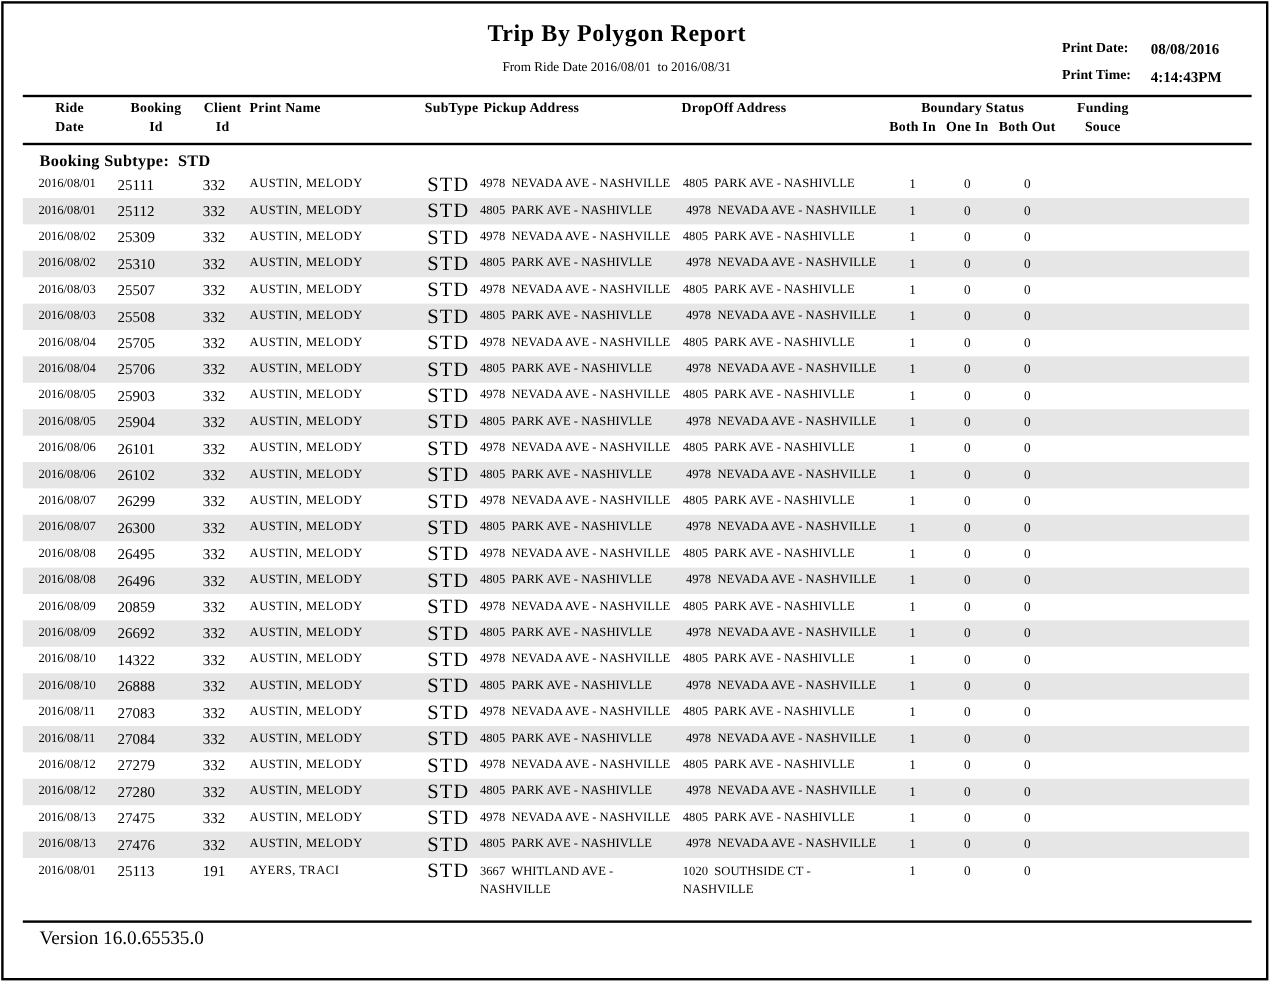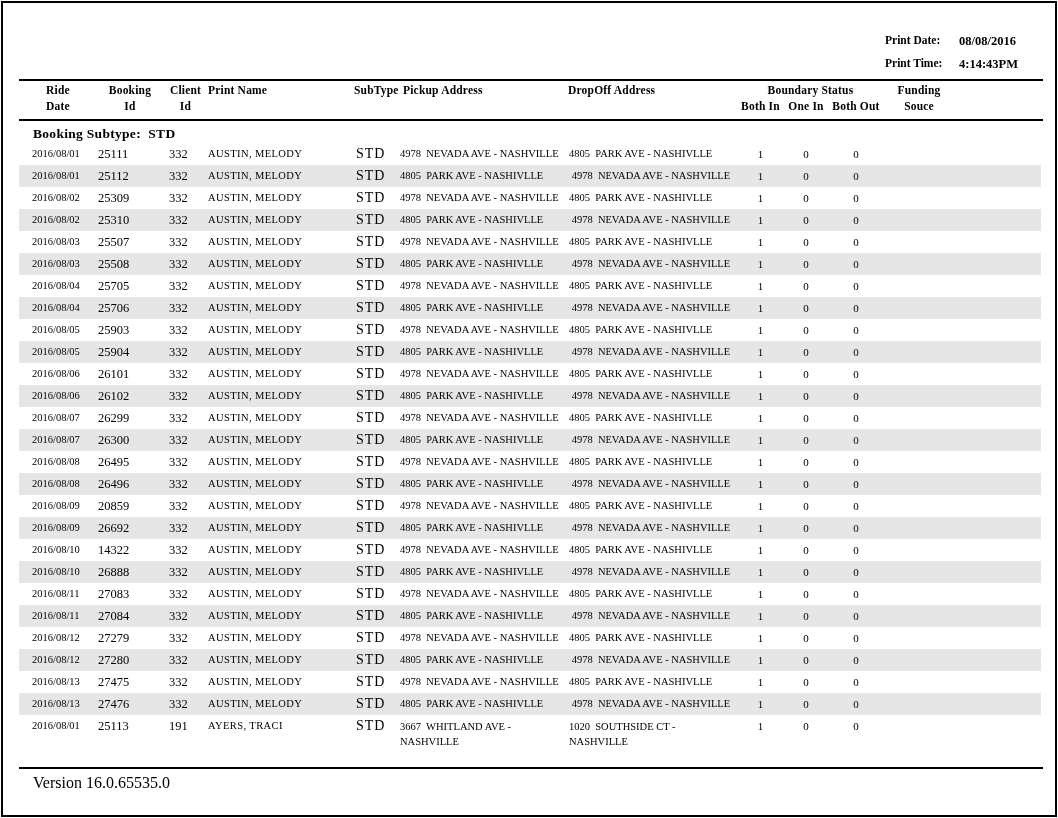--- a/index.html
+++ b/index.html
@@ -46,35 +46,39 @@
     display:grid;
     grid-template-columns:78px 66px 45px 146px 46px 168px 170px 45px 46px 54px 72px 1fr;
     min-height:22px;align-items:start;
   }
   .row:nth-child(even){background:var(--stripe,#e6e6e6);}
   .cell{line-height:22px;white-space:nowrap;overflow:visible;}
   .c1{font-size:10.5px;padding-left:13px;}
   .c2{font-size:12.5px;padding-left:1px;}
   .c3{font-size:12.5px;padding-left:6px;}
   .c4{font-size:10.5px;letter-spacing:.4px;}
-  .c5{font-size:14px;padding-left:2px;letter-spacing:1px;}
+  .c5{font-size:17px;padding-left:2px;letter-spacing:1px;}
   .c6,.c7{font-size:10.5px;white-space:pre;}
   .c7{padding-left:1px;}
   .c8,.c9,.c10{font-size:11px;text-align:center;}
   .c11{font-size:10.5px;text-align:center;}
   .row.tall .c6,.row.tall .c7{line-height:15px;padding-top:4px;padding-bottom:4px;}
   
   .footer-version{position:absolute;left:30px;top:771px;font-size:16px;}
   .footer-page{position:absolute;left:16px;top:771px;width:954px;text-align:center;font-size:10.5px;}
 </style>
 </head>
 <body>
 
 <div class="page">
 
+  <div class="titleblock">
+    <div class="title">Trip By Polygon Report</div>
+    <div class="subtitle">From Ride Date 2016/08/01  to 2016/08/31</div>
+  </div>
 
   <div class="printblock">
     <span class="plabel">Print Date:</span>
     <span class="pvalue">08/08/2016</span>
     <span class="plabel">Print Time:</span>
     <span class="pvalue">4:14:43PM</span>
   </div>
 
   <div class="rule rule-top"></div>
 

